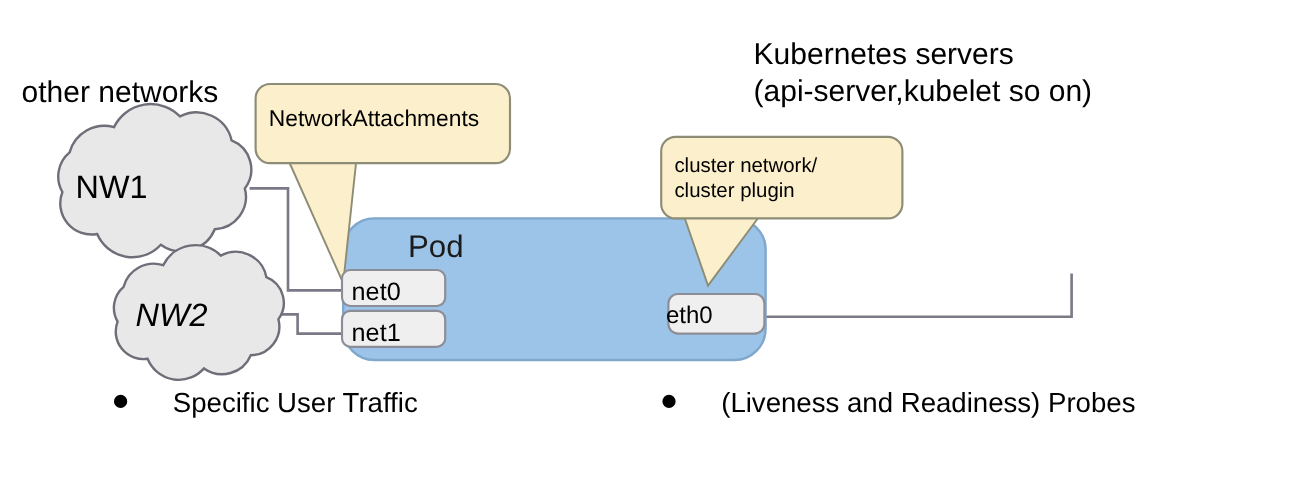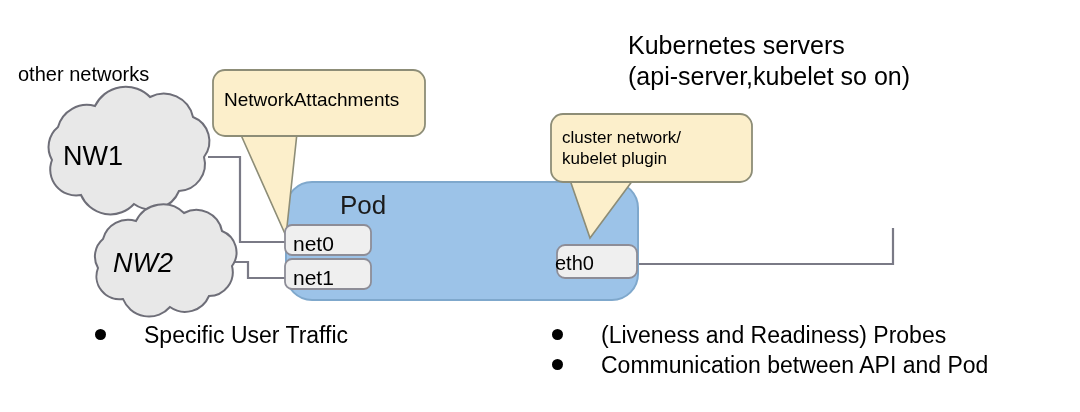--- a/index.html
+++ b/index.html
@@ -24,21 +24,21 @@
   }
   .txt {
     position: absolute;
     color: #000000;
     white-space: pre;
     line-height: 1.22;
   }
   #label-other-networks {
     left: 18px;
     top: 62px;
-    font-size: 20px;
+    font-size: 25px;
   }
   #label-k8s-servers {
     left: 628px;
     top: 30px;
     font-size: 25px;
   }
   #label-nw1 {
     left: 63px;
     top: 140px;
     font-size: 27px;
@@ -193,30 +193,26 @@
   <div class="txt" id="label-pod">Pod</div>
 
   <div class="txt" id="label-net0">net0</div>
 
   <div class="txt" id="label-net1">net1</div>
 
   <div class="txt" id="label-eth0">eth0</div>
 
   <div class="txt" id="callout-network-attachments-text">NetworkAttachments</div>
 
-  <div class="txt" id="callout-cluster-network-text"><span>cluster network/</span><br><span>kubelet plugin</span></div>
+  <div class="txt" id="callout-cluster-network-text"><span>cluster network/</span><br><span>cluster plugin</span></div>
 
   <div class="bullet-row" id="bullet-left-1">
     <span class="bullet-dot"></span>
     <span class="bullet-text">Specific User Traffic</span>
   </div>
 
   <div class="bullet-row" id="bullet-right-1">
     <span class="bullet-dot"></span>
     <span class="bullet-text">(Liveness and Readiness) Probes</span>
   </div>
 
-  <div class="bullet-row" id="bullet-right-2">
-    <span class="bullet-dot"></span>
-    <span class="bullet-text">Communication between API and Pod</span>
-  </div>
 
 </div>
 
 </body></html>

